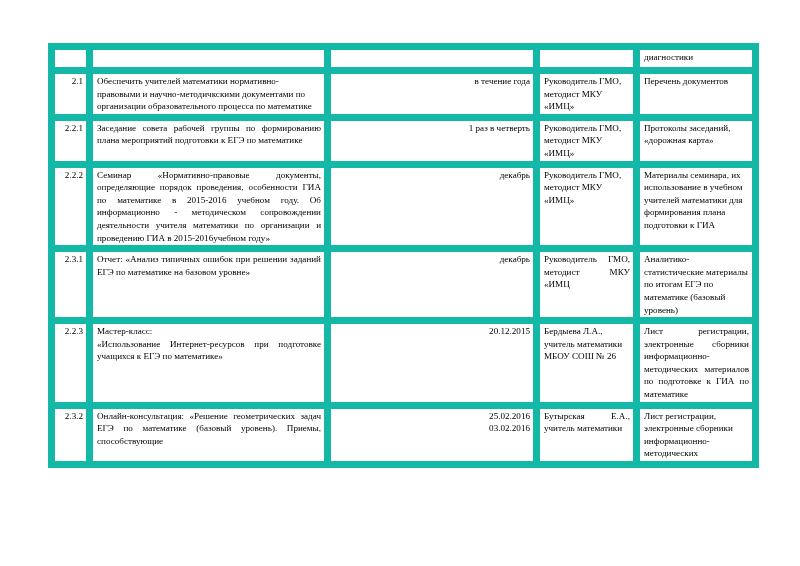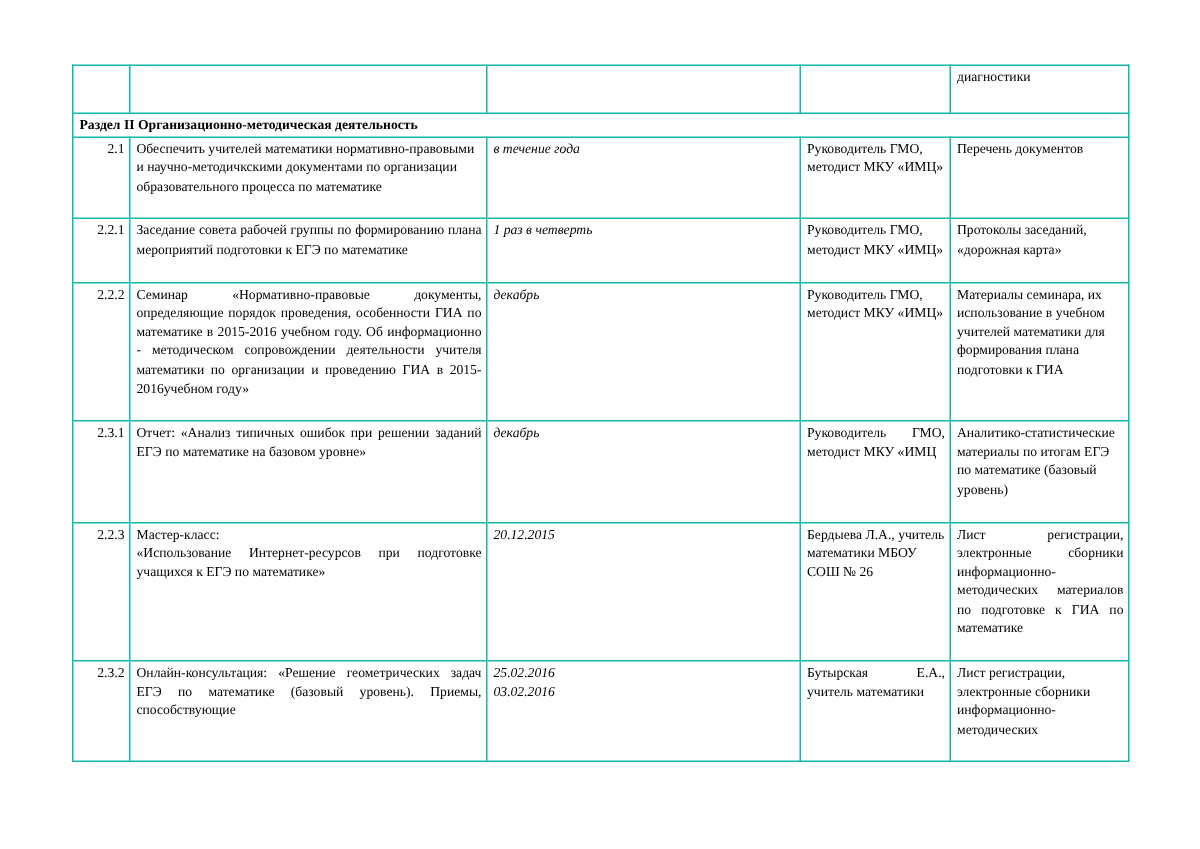--- a/index.html
+++ b/index.html
@@ -22,37 +22,37 @@
   }
   .doc-table {
     position: absolute;
     left: 48px;
     top: 43px;
     width: 704px;
     border-collapse: collapse;
     table-layout: fixed;
   }
   .doc-table td {
-    border: 1px solid #14b8a6;
+    border: 7px solid #14b8a6;
     vertical-align: top;
-    padding: 1px 3px 15px 4px;
+    padding: 1px 3px 1px 4px;
     font-size: 9.1px;
     line-height: 12.6px;
     font-family: "Liberation Serif", "DejaVu Serif", serif;
   }
   col.c-num    { width: 38px; }
   col.c-cont   { width: 238px; }
   col.c-date   { width: 209px; }
   col.c-resp   { width: 100px; }
   col.c-res    { width: 119px; }
 
   
   .num       { text-align: right; padding-left: 5px; }
   .justify   { text-align: justify; text-align-last: left; hyphens: none; }
-  .center    { text-align: left; font-style: italic; }
+  .center    { text-align: right; }
   .left      { text-align: left; }
 
   
   .section-row td {
     padding-top: 1px;
     padding-bottom: 1px;
   }
   .section-bold {
     font-weight: bold;
     font-size: 9.1px;
@@ -85,23 +85,20 @@
     <tbody>
 
       <tr>
         <td class="num blank-cell"></td>
         <td class="justify blank-cell"></td>
         <td class="center blank-cell"></td>
         <td class="left blank-cell"></td>
         <td class="left blank-cell">диагностики</td>
       </tr>
 
-      <tr class="section-row">
-        <td colspan="5" class="section-bold">Раздел II Организационно-методическая деятельность</td>
-      </tr>
 
 
       <tr>
         <td class="num">2.1</td>
         <td class="left">Обеспечить учителей математики нормативно-правовыми и научно-методичкскими документами по организации образовательного процесса по математике</td>
         <td class="center">в течение года</td>
         <td class="left">Руководитель ГМО, методист МКУ «ИМЦ»</td>
         <td class="left">Перечень документов</td>
       </tr>
 

